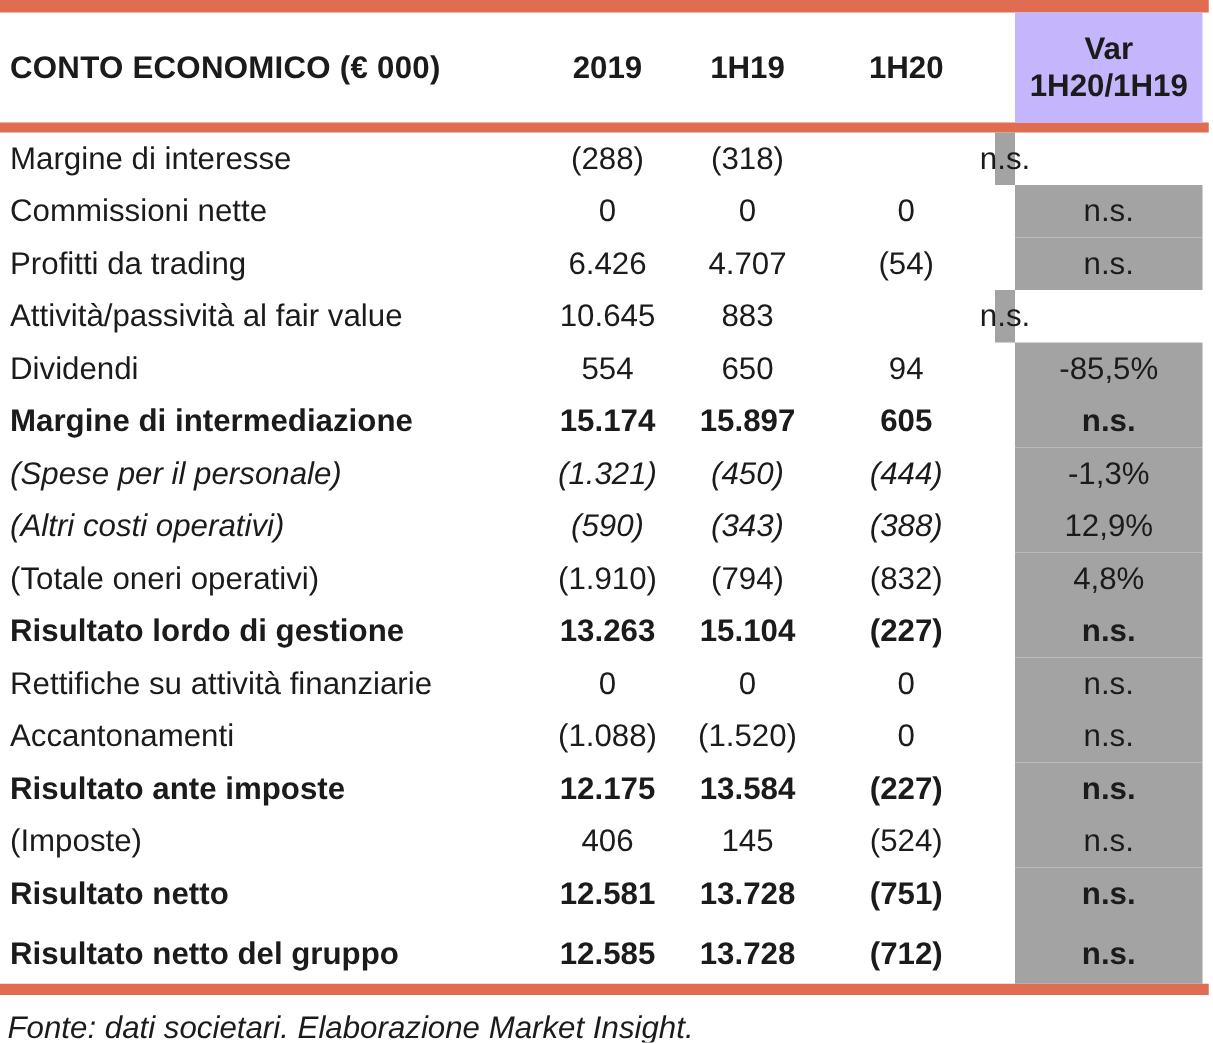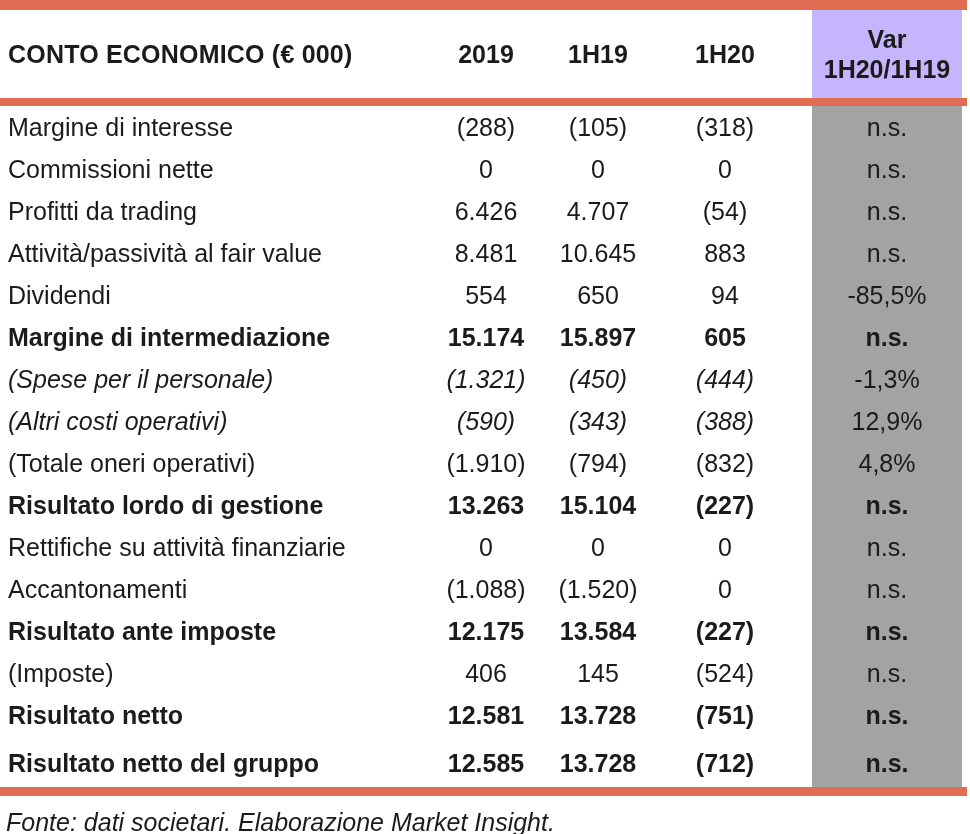--- a/index.html
+++ b/index.html
@@ -76,21 +76,20 @@
       </div>
       <div class="cell"></div>
     </div>
 
     <div class="header-rule"></div>
 
     <div id="tbody">
         <div class="grid data-row regular">
           <div class="cell label">Margine di interesse</div>
           <div class="cell num">(288)</div>
-          <div class="cell num">(105)</div>
           <div class="cell num">(318)</div>
           <div class="cell"></div>
           <div class="cell var">n.s.</div>
           <div class="cell"></div>
         </div>
         <div class="grid data-row regular">
           <div class="cell label">Commissioni nette</div>
           <div class="cell num">0</div>
           <div class="cell num">0</div>
           <div class="cell num">0</div>
@@ -102,21 +101,20 @@
           <div class="cell label">Profitti da trading</div>
           <div class="cell num">6.426</div>
           <div class="cell num">4.707</div>
           <div class="cell num">(54)</div>
           <div class="cell"></div>
           <div class="cell var">n.s.</div>
           <div class="cell"></div>
         </div>
         <div class="grid data-row regular">
           <div class="cell label">Attività/passività al fair value</div>
-          <div class="cell num">8.481</div>
           <div class="cell num">10.645</div>
           <div class="cell num">883</div>
           <div class="cell"></div>
           <div class="cell var">n.s.</div>
           <div class="cell"></div>
         </div>
         <div class="grid data-row regular">
           <div class="cell label">Dividendi</div>
           <div class="cell num">554</div>
           <div class="cell num">650</div>

